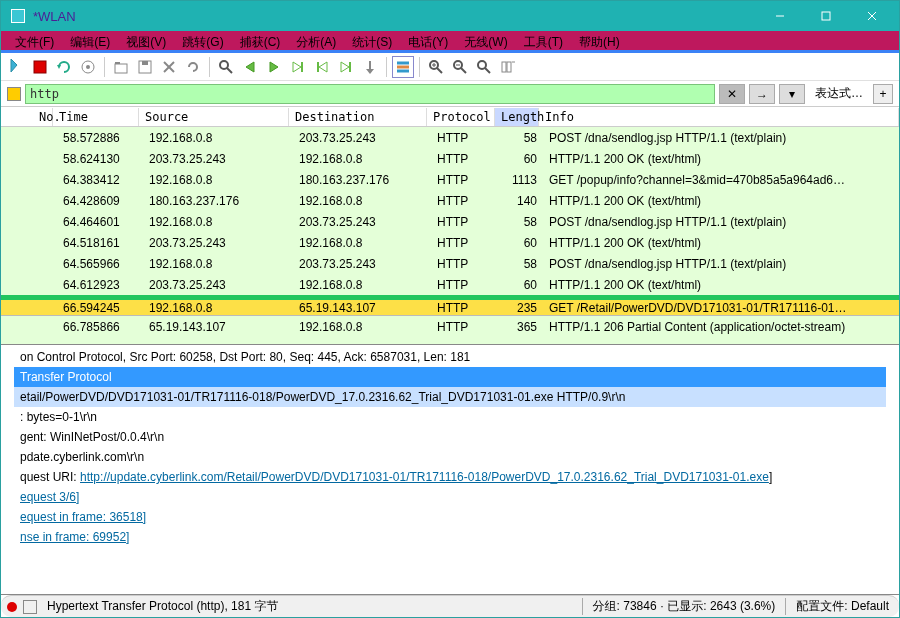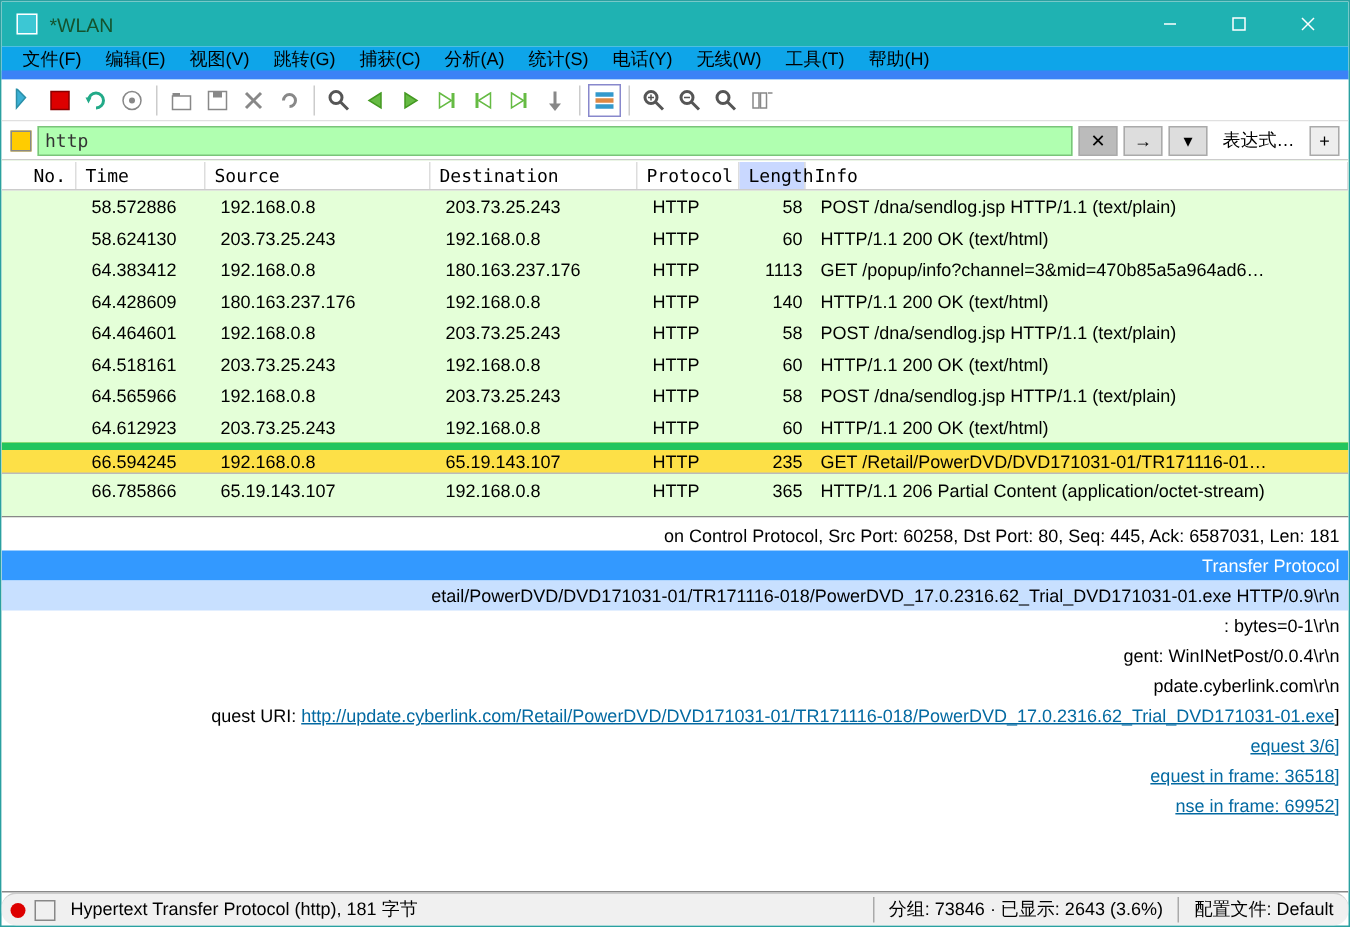--- a/index.html
+++ b/index.html
@@ -1,50 +1,50 @@
 <!DOCTYPE html>
 <html><head>
 <meta charset="utf-8">
 <style>
 * { margin:0; padding:0; box-sizing:border-box; font-family:"Microsoft YaHei",Tahoma,sans-serif; font-size:12px; }
 body { width:900px; height:618px; background:#fff; overflow:hidden; border:1px solid #2aa0a0; display:flex; flex-direction:column; }
-.titlebar { height:30px; background:#1fb2b2; display:flex; align-items:center; padding:0 4px 0 10px; color:#14532d; }
+.titlebar { height:30px; background:#1fb2b2; display:flex; align-items:center; padding:0 4px 0 10px; color:#4c1d95; }
 .titlebar .icon { width:14px; height:14px; background:#3cc7d4; border:1px solid #fff; margin-right:8px; }
 .titlebar .title { flex:1; font-size:13px; }
 .winbtns { display:flex; }
 .winbtn { width:46px; height:30px; display:flex; align-items:center; justify-content:center; cursor:pointer; }
 .winbtn svg { width:10px; height:10px; stroke:#fff; stroke-width:1; fill:none; }
-.menubar { height:22px; background:#0ea5e9; border-bottom:6px solid #3b82f6; display:flex; padding:0 6px;align-items:center; }
+.menubar { height:22px; background:#be185d; border-bottom:3px solid #3b82f6; display:flex; padding:0 6px; }
 .menubar span { padding:3px 8px; cursor:pointer; }
 .toolbar { height:28px; background:#fff; border-bottom:1px solid #e0e0e0; display:flex; align-items:center; padding:0 4px; gap:2px; }
 .tb { width:22px; height:22px; display:flex; align-items:center; justify-content:center; border:1px solid transparent; cursor:pointer; }
 .tb svg { width:16px;height:16px; }
 .sep { width:1px; height:20px; background:#ccc; margin:0 3px; }
 .filterbar { height:26px; background:#fff; border-bottom:1px solid #ccc; display:flex; align-items:center; padding:2px 6px; gap:4px; }
 .fmark { width:14px;height:14px; background:#fc0; border:1px solid #888; }
 .filterinput { flex:1; height:20px; background:#b0ffb0; border:1px solid #7ac47a; padding:0 4px; font-family:monospace; color:#333; outline:none; font-size:12px; }
 .fbtn { width:26px;height:20px; background:#ddd; border:1px solid #aaa; display:flex;align-items:center;justify-content:center;cursor:pointer; }
 .expr { padding:0 6px; }
 .plus { width:20px;height:20px; background:#eee;border:1px solid #aaa; display:flex;align-items:center;justify-content:center;cursor:pointer; }
 .packets { flex:0 0 238px; background:#e4ffd8; overflow:hidden; display:flex;flex-direction:column; border-bottom:1px solid #888; }
 .phead,.prow { display:flex; align-items:center; }
 .phead { height:20px; background:#fff; border-bottom:1px solid #ccc; }
 .phead .col { border-right:1px solid #ddd; padding:2px 6px; font-family:SimSun,monospace; cursor:pointer; }
 .phead .col.sorted { background:#c9d8ff; }
 .prow { height:21px; padding:0 0 0 4px; font-family:SimSun,monospace; cursor:pointer; }
 .prow.sel { background:#fde047; border-top:5px solid #22c55e; border-bottom:1px solid #bbb; }
 .prow .col { padding:1px 6px; overflow:hidden; white-space:nowrap; text-overflow:ellipsis; }
-.c-no { width:50px; text-align:right; }
+.c-no { width:20px; text-align:right;margin-left:32px; }
 .c-time { width:86px; }
 .c-src  { width:150px; }
 .c-dst  { width:138px; }
 .c-proto{ width:68px; }
 .c-len  { width:44px; text-align:right; }
 .c-info { flex:1; }
-.details { flex:1; background:#fff; overflow:hidden; border-bottom:1px solid #888; padding:2px 0; font-family:SimSun,monospace; line-height:20px;text-align:right; }
+.details { flex:1; background:#fff; overflow:hidden; border-bottom:1px solid #888; padding:2px 13px; font-family:SimSun,monospace; line-height:20px; }
 .details .ln { padding:0 6px; white-space:nowrap; overflow:hidden; }
 .details .ln.sel { background:#3399ff; color:#fff; }
 .details a { color:#0369a1; text-decoration:underline; }
 .statusbar { height:22px; background:#f0f0f0; border-top:1px solid #ccc; display:flex; align-items:center; font-family:SimSun,monospace;border-radius:10px; }
 .statusbar .dot { width:10px;height:10px;border-radius:50%;background:#d00;margin:0 6px; }
 .statusbar .pen { width:14px;height:14px;margin-right:6px;border:1px solid #888; }
 .statusbar .seg { padding:0 10px; border-left:1px solid #aaa; }
 </style>
 </head>
 <body>

